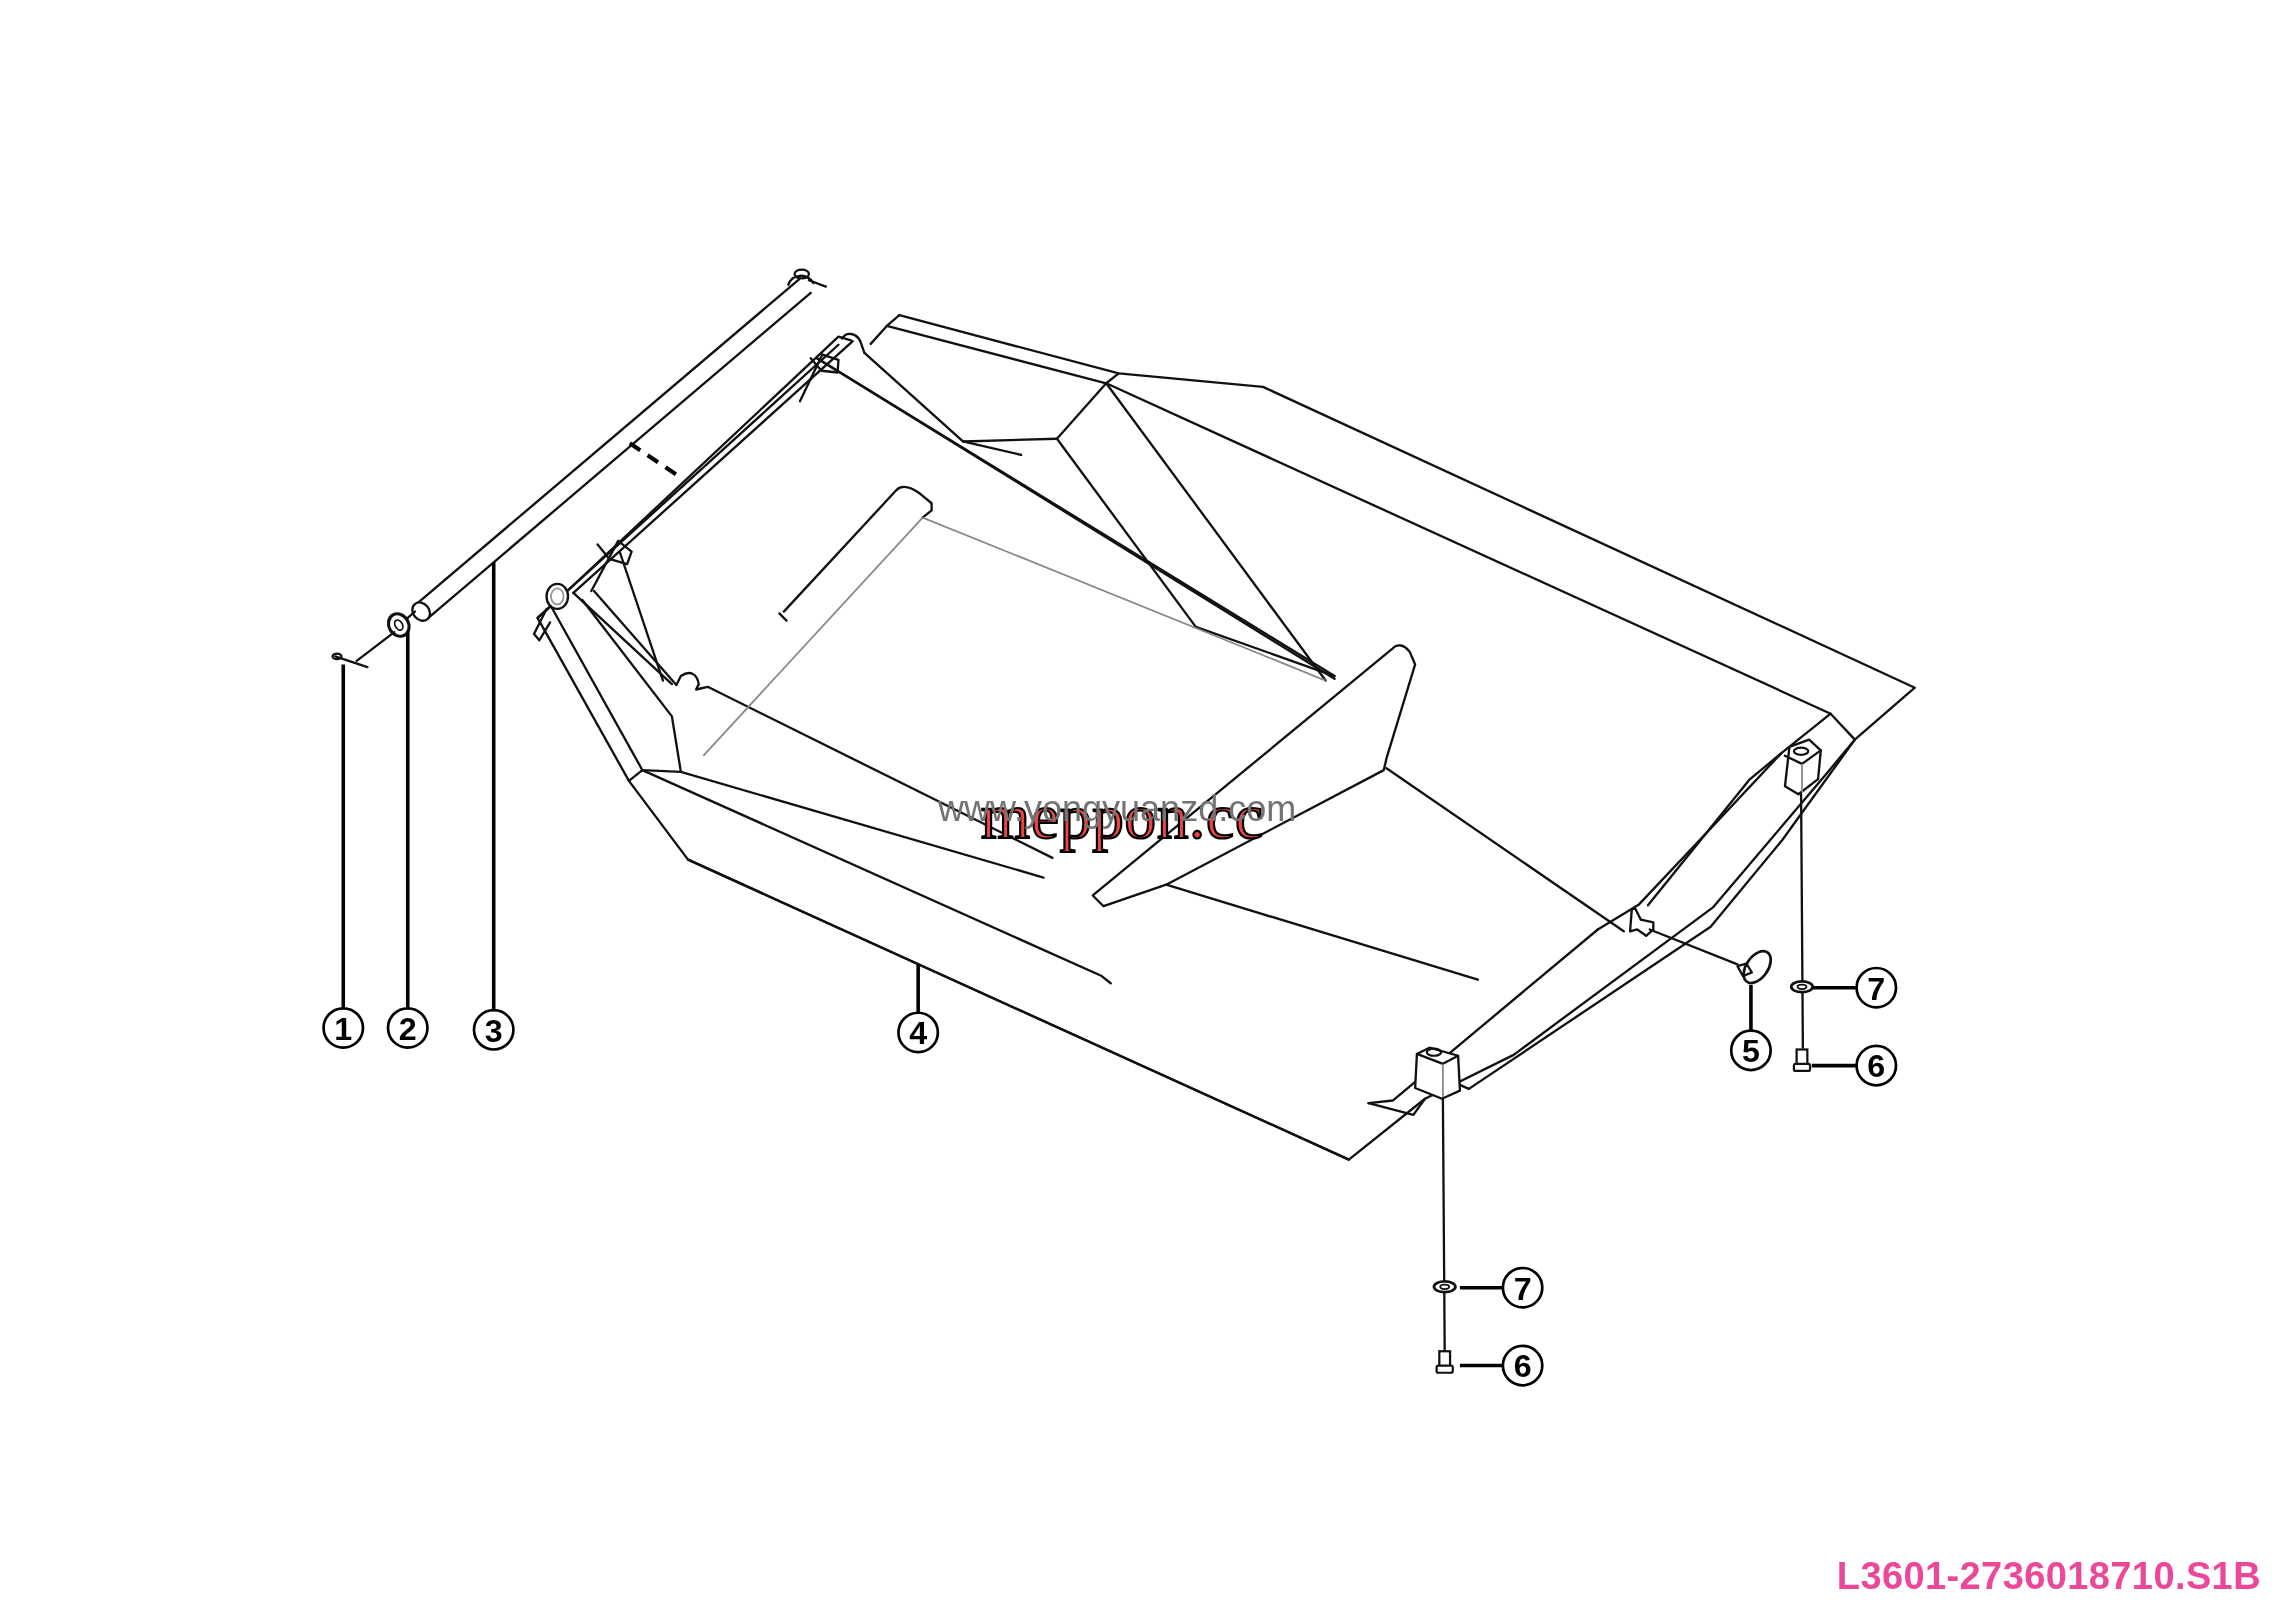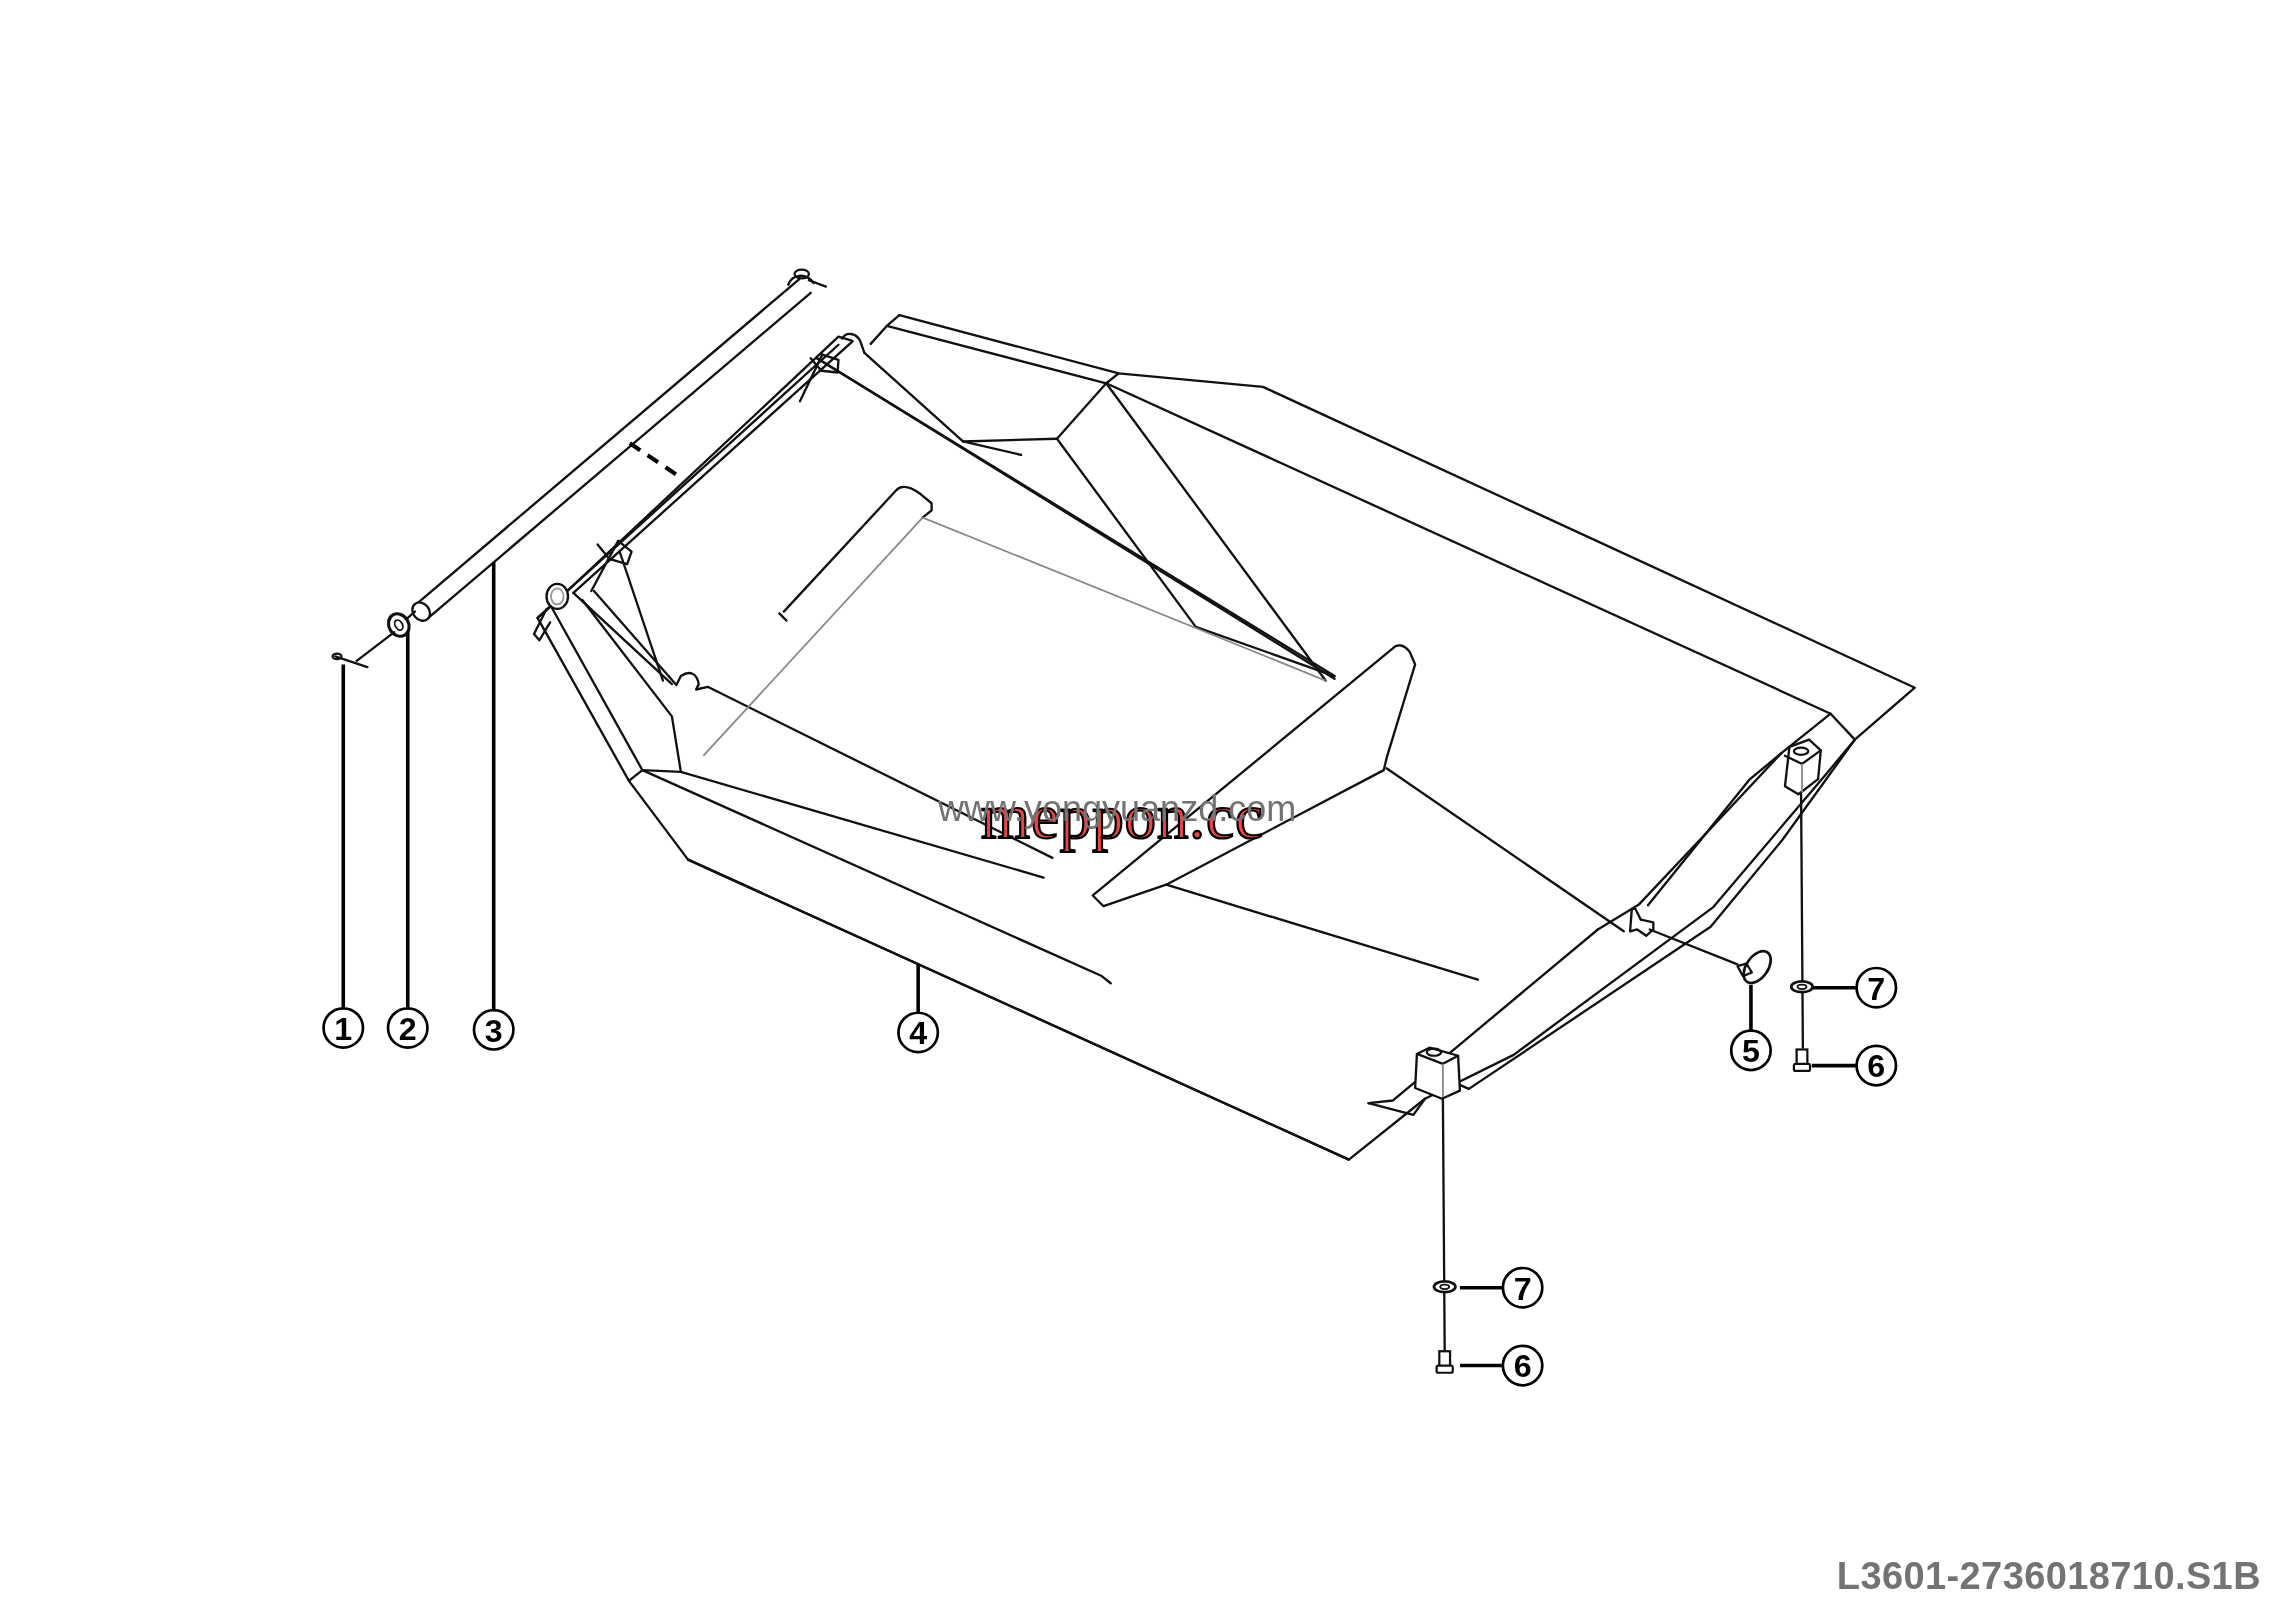--- a/index.html
+++ b/index.html
@@ -5,21 +5,21 @@
   html, body { margin:0; padding:0; background:#ffffff; }
   body { width:2293px; height:1619px; position:relative; overflow:hidden; font-family:"Liberation Sans", sans-serif; }
   #drawing { position:absolute; left:0; top:0; width:2293px; height:1619px; }
   .ln { fill:none; stroke:#111; stroke-width:2.6; stroke-linejoin:round; stroke-linecap:round; }
   .thin { fill:none; stroke:#888; stroke-width:2; }
   .leader { fill:none; stroke:#000; stroke-width:4; }
   .dash { fill:none; stroke:#000; stroke-width:4.5; stroke-dasharray:14 10; }
   .fillw { fill:#fff; stroke:#111; stroke-width:2.6; stroke-linejoin:round; }
   .callout-circle { fill:#fff; stroke:#000; stroke-width:3; }
   .callout-text { font-family:"Liberation Sans", sans-serif; font-weight:bold; font-size:36px; fill:#000; text-anchor:middle; dominant-baseline:central; }
-  .drawing-id { position:absolute; right:32px; bottom:21.5px; font-family:"Liberation Sans", sans-serif; font-weight:bold; font-size:38px; color:#737373; letter-spacing:0.4px; }
+  .drawing-id { position:absolute; right:32px; bottom:21.5px; font-family:"Liberation Sans", sans-serif; font-weight:bold; font-size:38px; color:#ec4899; letter-spacing:0.4px; }
   .wm-outline { position:absolute; left:981px; top:786px; font-family:Liberation Serif, serif; font-size:63px; color:#ef4444; -webkit-text-stroke:2.2px #000; line-height:1; letter-spacing:0.9px; }
   .wm-blue { position:absolute; left:938px; top:791px; font-family:"Liberation Sans", sans-serif; font-size:36px; color:#737373; line-height:1; }
 </style>
 </head>
 <body>
 
 <svg id="drawing" viewBox="0 0 2560 1808" xmlns="http://www.w3.org/2000/svg">
 
   <g>
 

